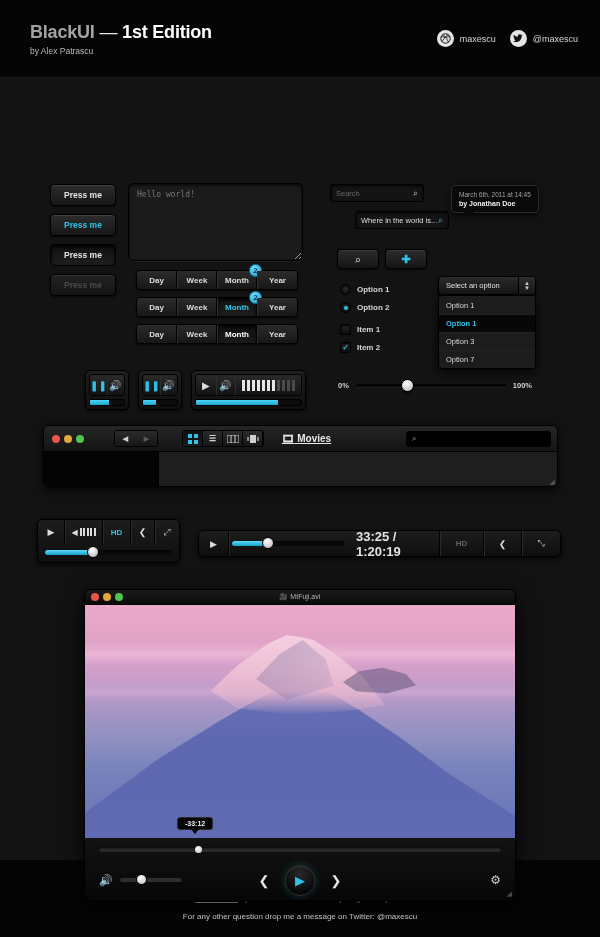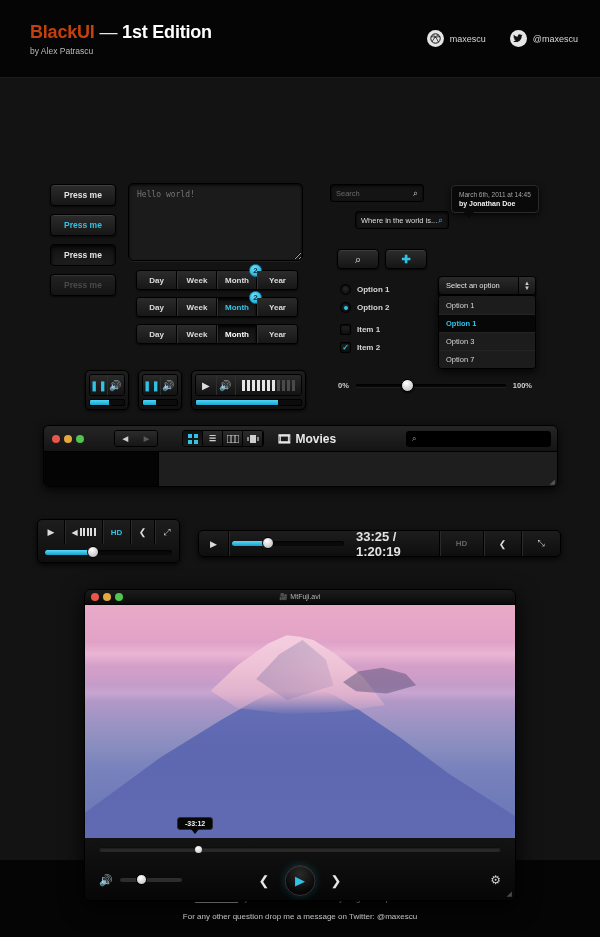--- a/index.html
+++ b/index.html
@@ -14,24 +14,24 @@
 
   
   .header {
     height: 78px; width: 600px;
     background: #050505;
     border-bottom: 1px solid #1c1c1c;
     position: relative;
   }
   .brand { position: absolute; left: 30px; top: 22px; }
   .brand-title { font-size: 18px; font-weight: bold; color: #fff; letter-spacing: -0.2px; }
-  .brand-title .hl { color: #c2410c; }
+  .brand-title .hl { color: #a3a3a3; }
   .brand-title .dash { color: #e8e8e8; font-weight: normal; }
   .brand-sub { font-size: 8.5px; color: #b9b9b9; font-weight: normal; margin-top: 3px; }
-  .social { position: absolute; right: 22px; top: 30px; display: flex; align-items: flex-end; gap: 24px; }
+  .social { position: absolute; right: 22px; top: 30px; display: flex; align-items: flex-end; gap: 14px; }
   .soc { display: flex; align-items: center; gap: 6px; }
   .soc-ic {
     width: 17px; height: 17px; border-radius: 50%;
     background: #e6e6e6; color: #111;
     display: flex; align-items: center; justify-content: center;
     font-size: 10px; line-height: 1;
   }
   .soc-lb { font-size: 9px; color: #d8d8d8; }
 
   
@@ -219,21 +219,21 @@
     background: linear-gradient(#2b2b2b, #161616); color: #cfcfcf; font-size: 7px; cursor: pointer;
   }
   .nav b.dim { color: #5a5a5a; }
   .views { display: flex; border-radius: 3px; overflow: hidden; border: 1px solid #000; margin-left: 16px; }
   .views b {
     width: 20px; height: 15px; display: flex; align-items: center; justify-content: center;
     background: linear-gradient(#2b2b2b, #161616); color: #cfcfcf; font-size: 8px;
     border-right: 1px solid #000; cursor: pointer;
   }
   .views b.on { color: #2fc3e8; background: linear-gradient(#101010,#1b1b1b); }
-  .f-title { position: absolute; left: 12px; right: 0; text-align: center; font-size: 12px; color: #e8e8e8; font-weight: bold; pointer-events: none; }
+  .f-title { position: absolute; left: 12px; right: 0; text-align: center; font-size: 10px; color: #e8e8e8; font-weight: bold; pointer-events: none; text-decoration: underline; }
   .f-sch {
     position: absolute; right: 6px; width: 145px; height: 16px;
     background: #000; border: 1px solid #000; border-radius: 3px;
     box-shadow: inset 0 1px 2px rgba(0,0,0,1);
     display: flex; align-items: center; padding-left: 5px; font-size: 8px; color: #bbb;
   }
   .f-body { display: flex; height: 35px; }
   .f-side { width: 115px; background: #040404; border-right: 1px solid #000; }
   .f-main { flex: 1; background: #1e1e1e; position: relative; }
   .grip { position: absolute; right: 2px; bottom: 1px; font-size: 7px; color: #555; }

